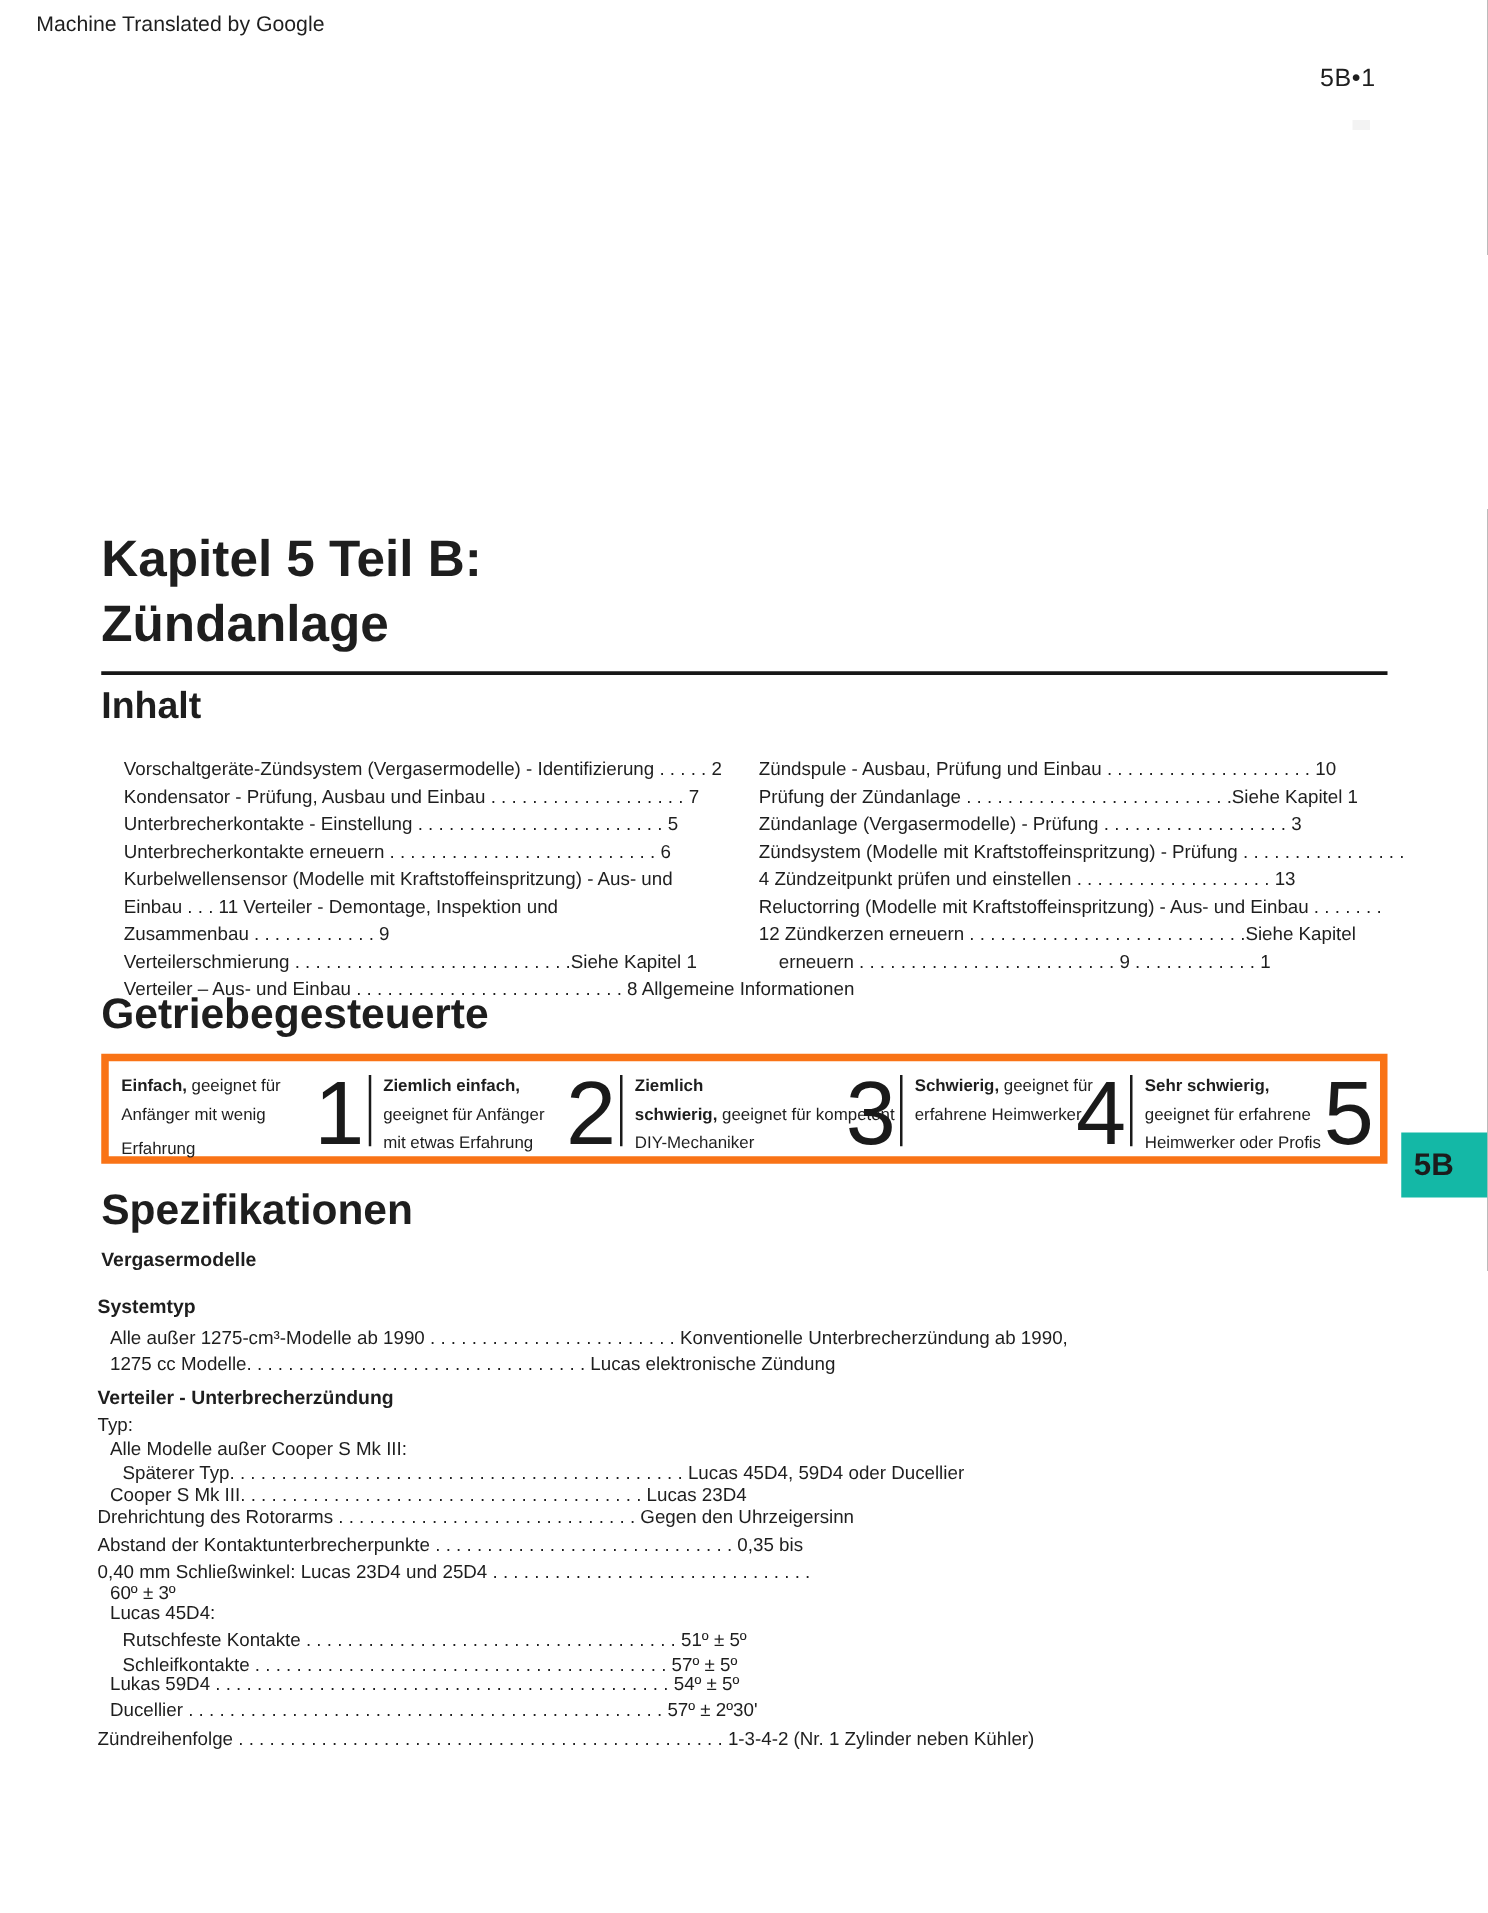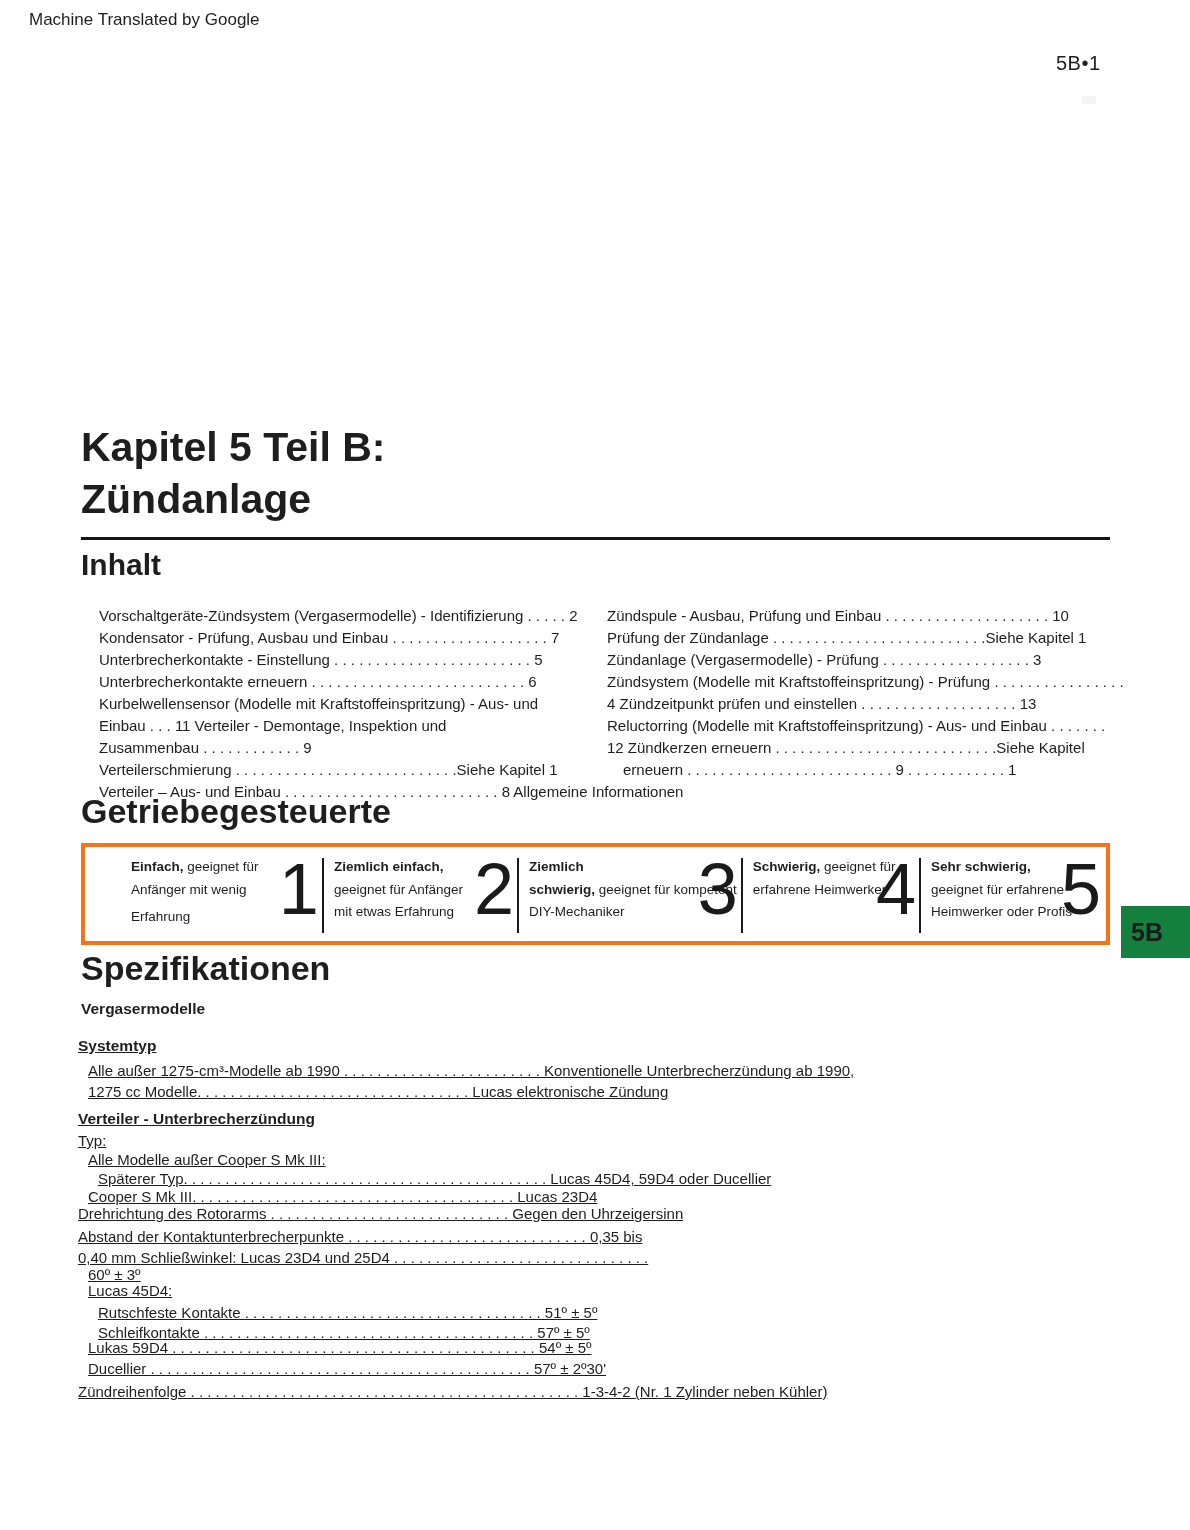--- a/index.html
+++ b/index.html
@@ -13,37 +13,37 @@
   .chapter .t1{font-weight:bold;}
   .chapter .t2{font-weight:bold;}
   .rule{left:81px;top:537px;width:1029px;height:3px;background:#161616;}
   .h-inhalt{left:81px;top:548px;font-size:30px;font-weight:bold;text-align:center;}
   .toc{font-size:15px;line-height:22px;}
   .toc .line{white-space:pre;}
   .toc-left{left:99px;top:605px;width:527px;}
   .toc-right{left:607px;top:605px;width:583px;}
   .ind-sm{margin-left:16px;}
   .h-skill{left:81px;top:792px;font-size:34px;font-weight:bold;}
-  .skill-box{left:81px;top:843px;width:1029px;height:102px;border:4px solid #f97316;
-             box-sizing:border-box;display:flex;padding-left:36px;}
+  .skill-box{left:81px;top:843px;width:1029px;height:88px;border:6px solid #f97316;
+             box-sizing:border-box;display:flex;}
   .cell{position:relative;box-sizing:border-box;padding:9px 6px 0 10px;}
   .cell.c1{flex:0 0 20.6%;} .cell.c2{flex:0 0 19.8%;} .cell.c3{flex:0 0 19.0%;}
   .cell.c4{flex:0 0 18.1%;border-radius:27px;} .cell.c5{flex:1;}
   .cell .dl{font-size:13.5px;line-height:22.5px;white-space:pre;}
   .cell .dl .b{font-weight:bold;}
   .cell .gap{margin-top:5px;}
   .big-num{position:absolute;right:5px;top:6px;font-size:72px;line-height:72px;
            font-weight:400;color:#1a1a1a;}
   .vdiv{position:absolute;right:0;top:11px;bottom:8px;width:2px;background:#1a1a1a;}
-  .tab5b{left:1121px;top:906px;width:69px;height:52px;background:#15803d;
+  .tab5b{left:1121px;top:906px;width:69px;height:52px;background:#14b8a6;
          font-size:25px;font-weight:bold;line-height:52px;padding-left:10px;
          box-sizing:border-box;color:#1c1c1c;}
   .h-spec{left:81px;top:949px;font-size:34px;font-weight:bold;}
   .spec-sub{left:81px;top:1000px;font-size:15.5px;font-weight:bold;}
-  .spec{left:78px;top:1038px;width:1100px;font-size:15px;text-decoration:underline;}
+  .spec{left:78px;top:1038px;width:1100px;font-size:15px;}
   .spec .sl{line-height:15px;margin-top:6px;white-space:pre;}
   .spec .sl:first-child{margin-top:0;}
   .spec .b{font-weight:bold;font-size:15.5px;}
   .ind0{margin-left:0;} .ind1{margin-left:10px;} .ind2{margin-left:20px;}
   .mt0{margin-top:0 !important;} .mt1{margin-top:1px !important;}
   .mt2{margin-top:2px !important;} .mt3{margin-top:3px !important;}
   .mt4{margin-top:4px !important;} .mt5{margin-top:5px !important;}
   .mt7{margin-top:7px !important;} .mt8{margin-top:8px !important;}
   .mt10{margin-top:10px !important;} .mt12{margin-top:12px !important;}
 </style>

